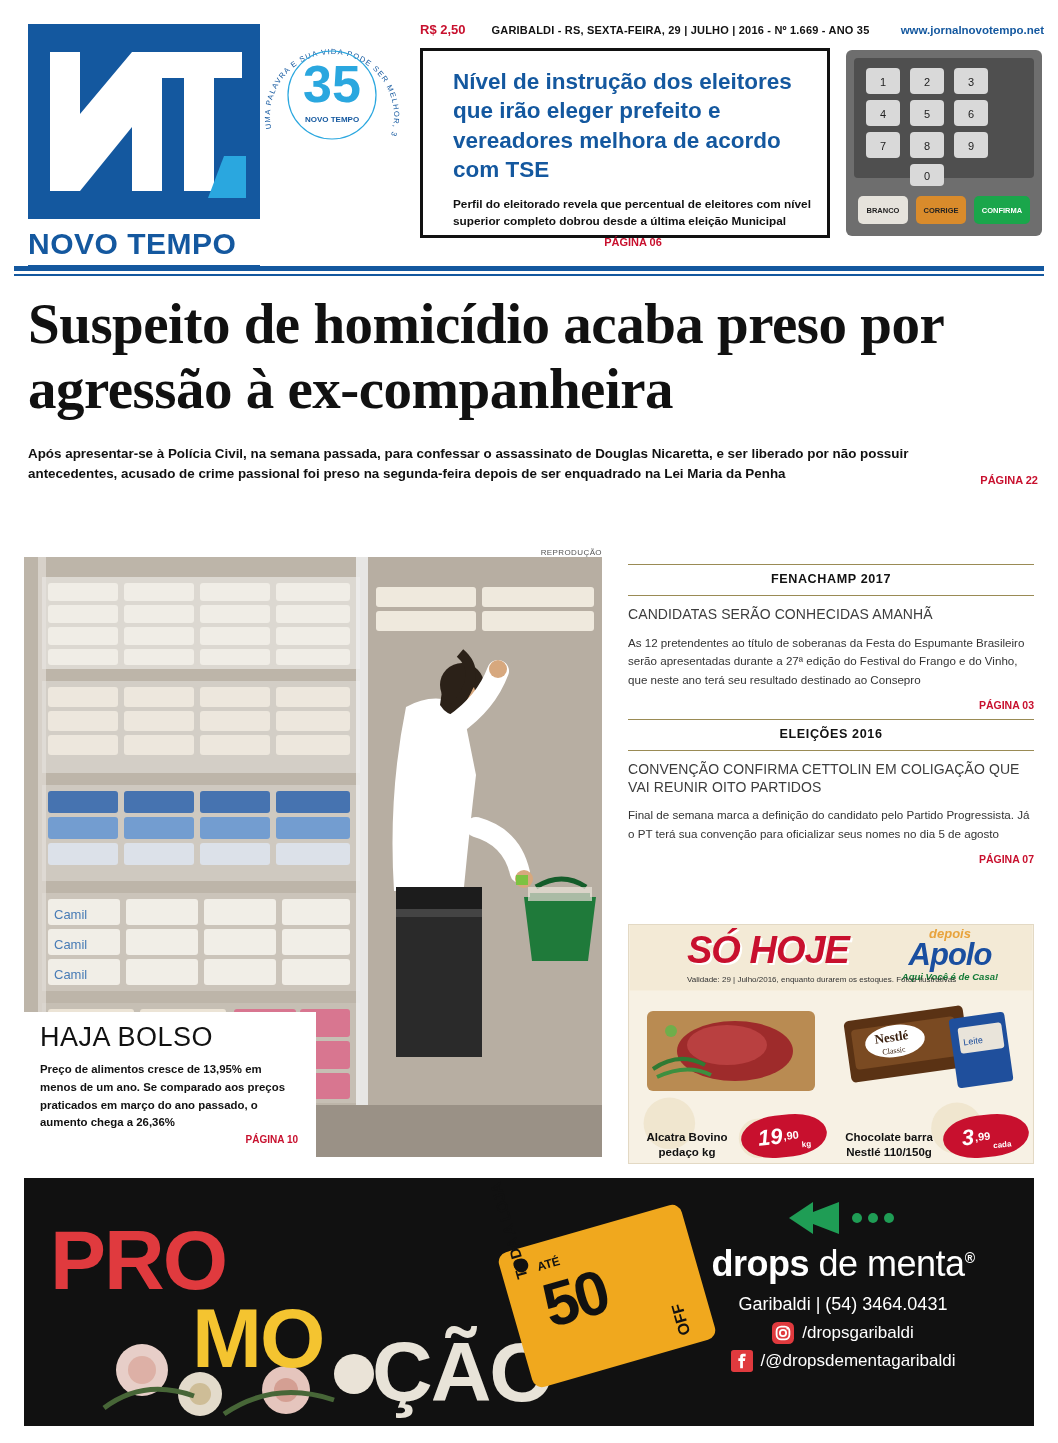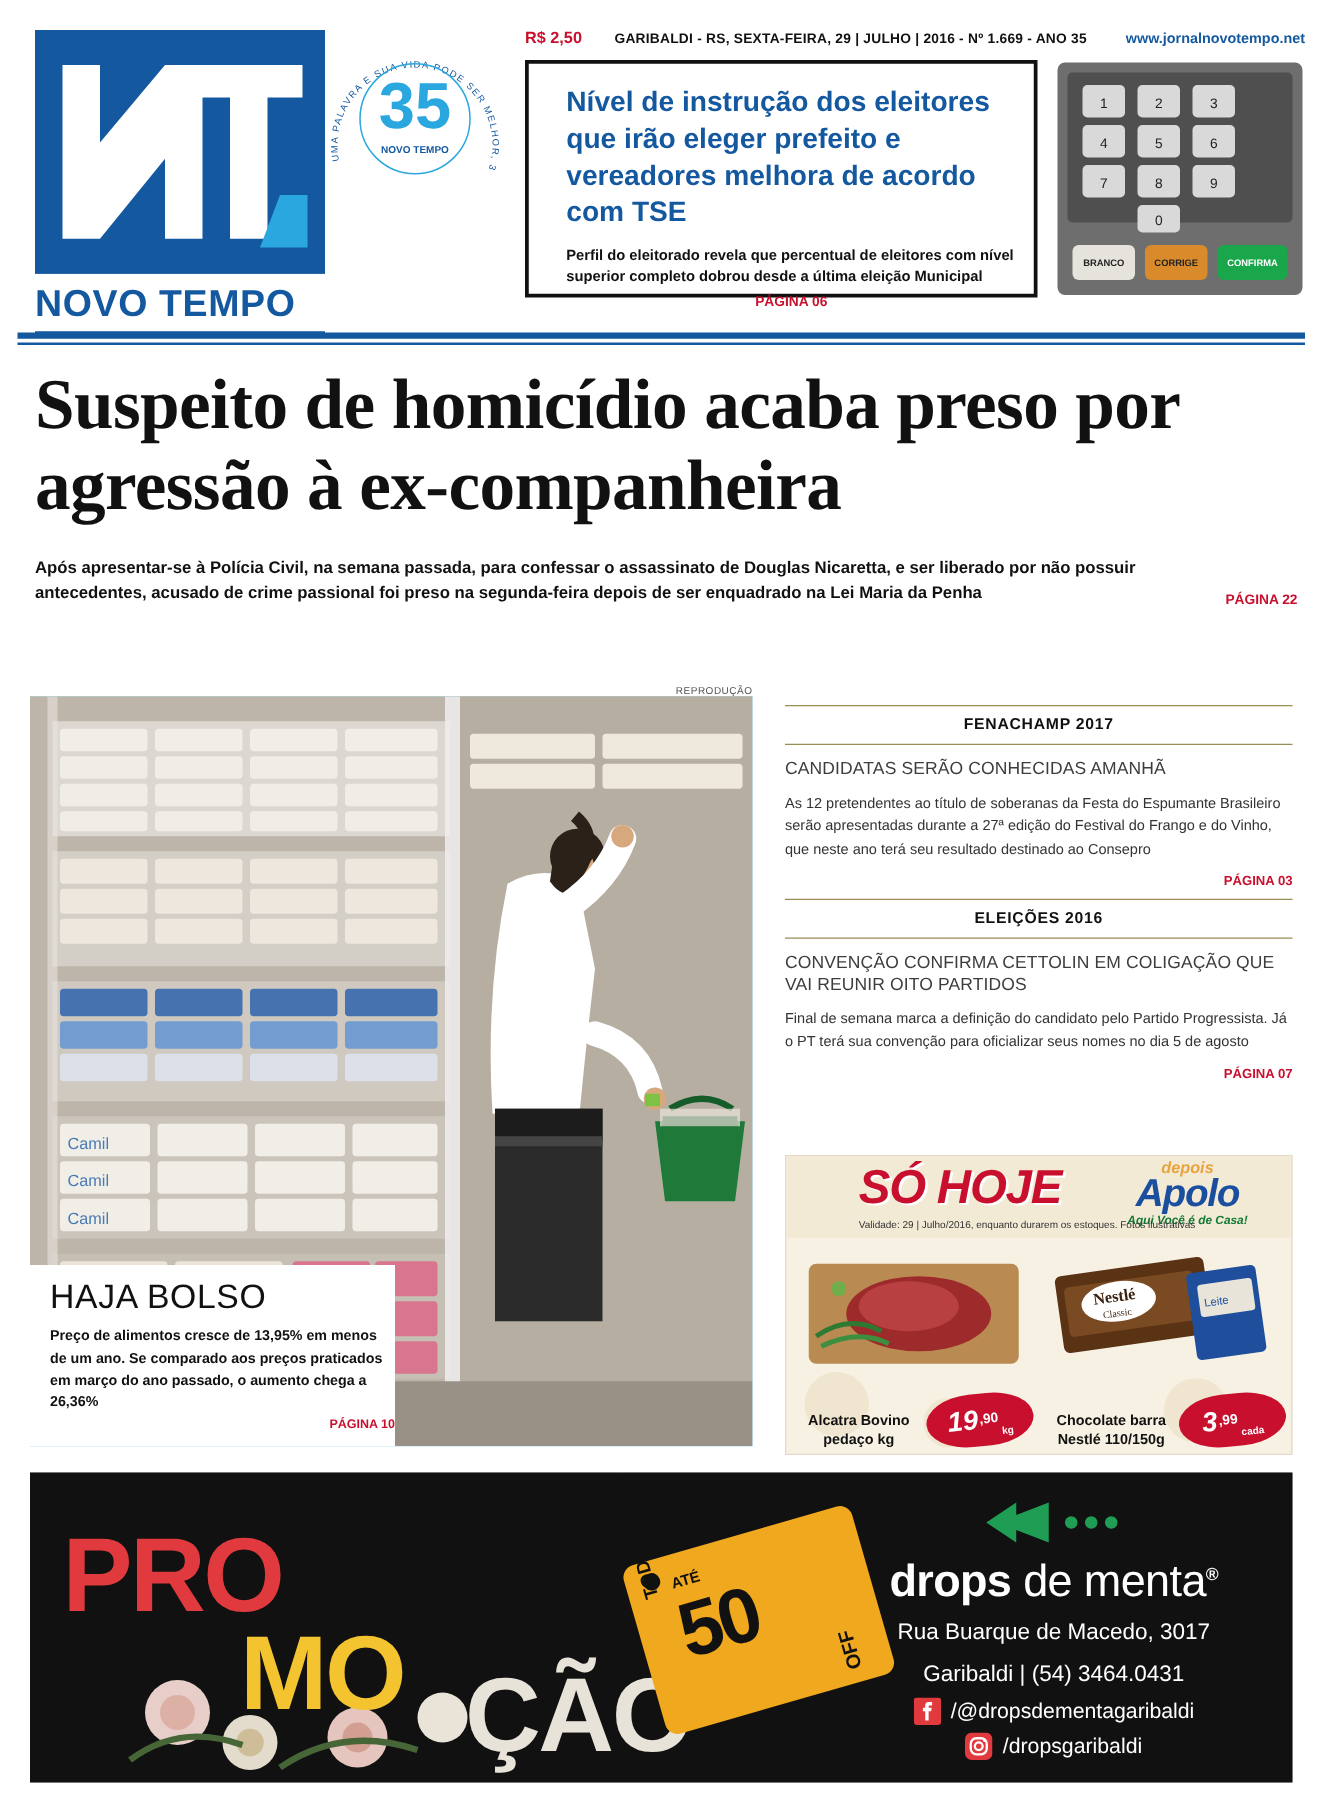--- a/index.html
+++ b/index.html
@@ -82,21 +82,21 @@
   .photo-col { position: absolute; left: 0; top: 0; width: 578px; }
   .credit { text-align: right; font-size: 8px; color: #555; letter-spacing: .4px; width: 578px; }
 
   .photo {
     position: relative; width: 578px; height: 600px; overflow: hidden;
     background: #7dd3fc;
   }
   .shelf-wrap { position:absolute; inset:0; }
   .photo-caption-box {
     position: absolute; left: 0; bottom: 0; width: 292px; background: #fff;
-    padding: 10px 0 12px 16px;
+    padding: 10px 18px 12px 16px;
   }
   .photo-caption-box h3 {
     font-size: 27px; font-weight: 400; letter-spacing: .5px; color: #111;
     font-family: "Liberation Sans", sans-serif;
   }
   .photo-caption-box p {
     margin-top: 8px; font-size: 11.4px; line-height: 1.55; font-weight: 700; color: #111;
   }
   .photo-caption-box .page-ref { text-align: right; color: #c8102e; font-size: 10px; font-weight: 700; margin-top: 2px;}
 
@@ -538,35 +538,34 @@
     <div class="drops-block">
       <svg class="drops-logo-mark" viewBox="0 0 120 40">
         <path d="M6 20 L30 4 L30 14 L56 4 L56 36 L30 26 L30 36 Z" fill="#1f9d55"></path>
         <circle cx="74" cy="20" r="5" fill="#1f9d55"></circle>
         <circle cx="90" cy="20" r="5" fill="#1f9d55"></circle>
         <circle cx="106" cy="20" r="5" fill="#1f9d55"></circle>
       </svg>
       <div class="drops-name">
         <span>drops</span><span class="thin"> de menta</span><span style="font-size:14px;vertical-align:super">®</span>
       </div>
-      <div class="drops-addr">Rua Buarque de Macedo, 3017</div>
       <div class="drops-addr">Garibaldi | (54) 3464.0431</div>
 
-      <div class="social-row">
-        <svg class="ico" viewBox="0 0 24 24">
-          <rect width="24" height="24" rx="3" fill="#e03a3e"></rect>
-          <path d="M14 7h2V4h-3c-2 0-3 1.2-3 3v2H8v3h2v8h3v-8h2.2l.4-3H13V7.6c0-.4.2-.6.6-.6z" fill="#fff"></path>
-        </svg>
-        <span>/@dropsdementagaribaldi</span>
-      </div>
       <div class="social-row">
         <svg class="ico" viewBox="0 0 24 24">
           <rect width="24" height="24" rx="6" fill="#e03a3e"></rect>
           <rect x="5" y="5" width="14" height="14" rx="5" fill="none" stroke="#fff" stroke-width="2"></rect>
           <circle cx="12" cy="12" r="3.4" fill="none" stroke="#fff" stroke-width="2"></circle>
           <circle cx="17" cy="7" r="1.3" fill="#fff"></circle>
         </svg>
         <span>/dropsgaribaldi</span>
       </div>
+      <div class="social-row">
+        <svg class="ico" viewBox="0 0 24 24">
+          <rect width="24" height="24" rx="3" fill="#e03a3e"></rect>
+          <path d="M14 7h2V4h-3c-2 0-3 1.2-3 3v2H8v3h2v8h3v-8h2.2l.4-3H13V7.6c0-.4.2-.6.6-.6z" fill="#fff"></path>
+        </svg>
+        <span>/@dropsdementagaribaldi</span>
+      </div>
     </div>
   </div>
 
 </div>
 
 </body></html>

